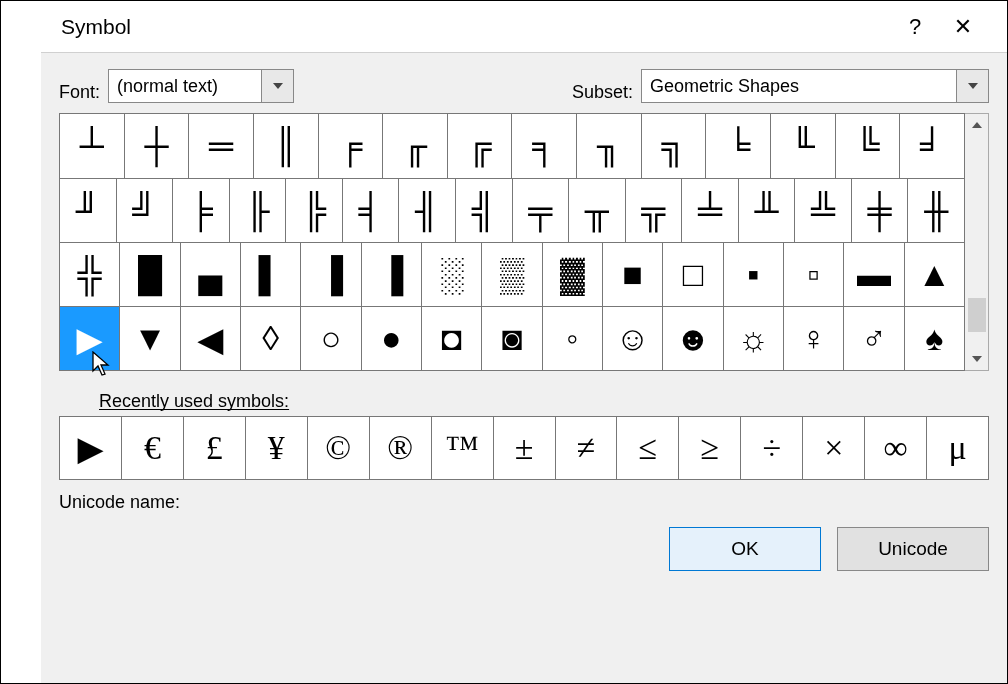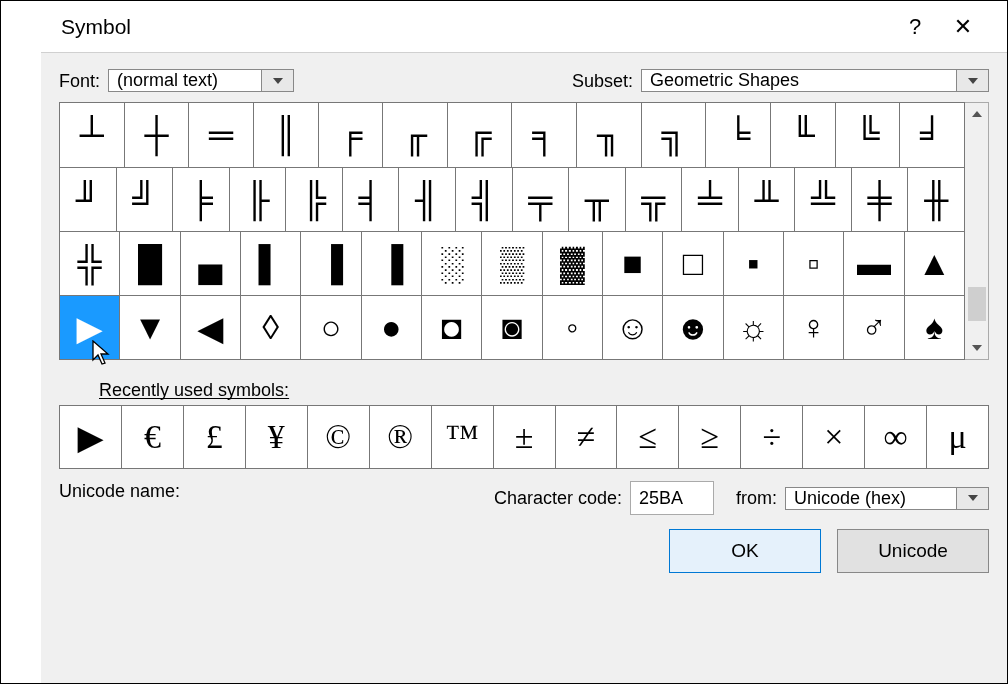--- a/index.html
+++ b/index.html
@@ -9,21 +9,21 @@
             flex-direction:column;padding-left:40px; }
   .titlebar { height:52px; display:flex; align-items:center; padding:0 20px;
               border-bottom:1px solid #d0d0d0; }
   .title { font-size:21px; flex:1; }
   .tbtn { width:48px; height:100%; display:flex; align-items:center;
           justify-content:center; font-size:22px; }
   .content { flex:1; background:#f0f0f0; padding:16px 18px 18px;
              display:flex; flex-direction:column; }
   .row { display:flex; align-items:flex-end; gap:8px; }
   .combo { display:flex; background:#fff; border:1px solid #888;
-           height:23px; }
+           height:34px; }
   .combo .fld { flex:1; padding:4px 8px; border:0; background:#fff;
                font:inherit; outline:none; display:flex; align-items:center; }
   .combo .drop { width:32px; border-left:1px solid #888;
                  background:#e8e8e8; display:flex; align-items:center;
                  justify-content:center; }
   .chev { width:0; height:0; border-left:5px solid transparent;
           border-right:5px solid transparent; border-top:6px solid #444; }
   
   .gridwrap { display:flex; margin-top:10px; }
   .sgrid { border:1px solid #777; flex:1; }
@@ -200,31 +200,20 @@
         <div class="rcell">÷</div>
         <div class="rcell">×</div>
         <div class="rcell">∞</div>
         <div class="rcell">μ</div>
       </div>
 
     <div class="twocol">
       <div class="left">
         <div>Unicode name:</div>
       </div>
-      <div class="row" style="align-items:center; gap:8px;">
-        <span>Character code:</span>
-        <div class="textbx" style="width:84px">25BA</div>
-        <span style="margin-left:14px">from:</span>
-        <div class="combo" style="width:204px">
-          <div class="fld">Unicode (hex)</div>
-          <div class="drop">
-            <span class="chev"></span>
-          </div>
-        </div>
-      </div>
     </div>
 
     <div class="btnrow">
       <div class="btn primary">OK</div>
       <div class="btn">Unicode</div>
     </div>
   </div>
 </div>
 
 </body></html>

